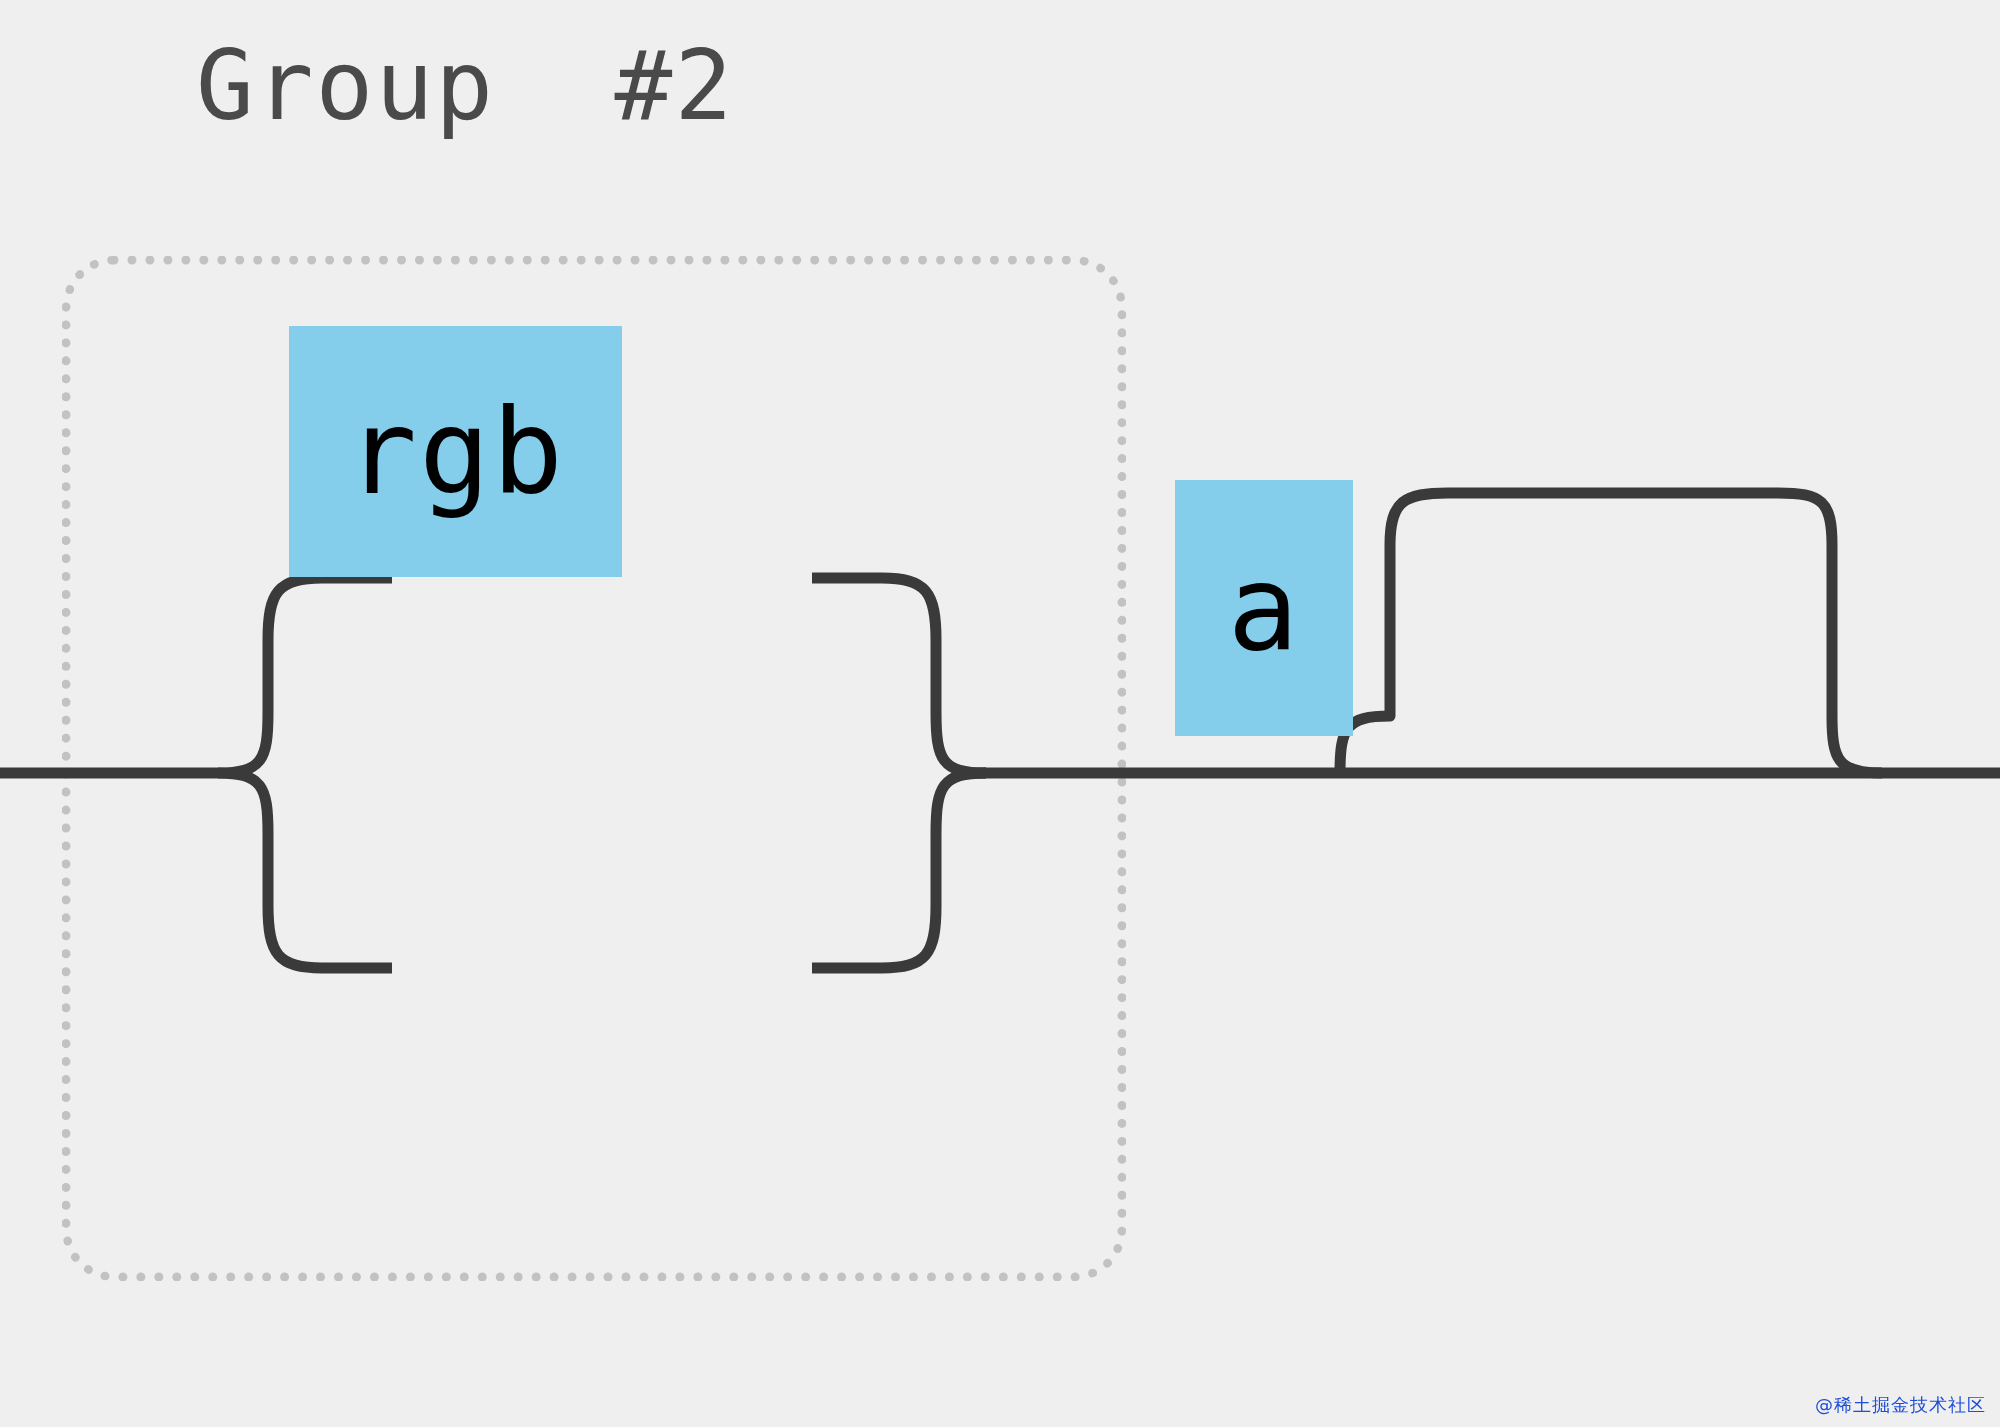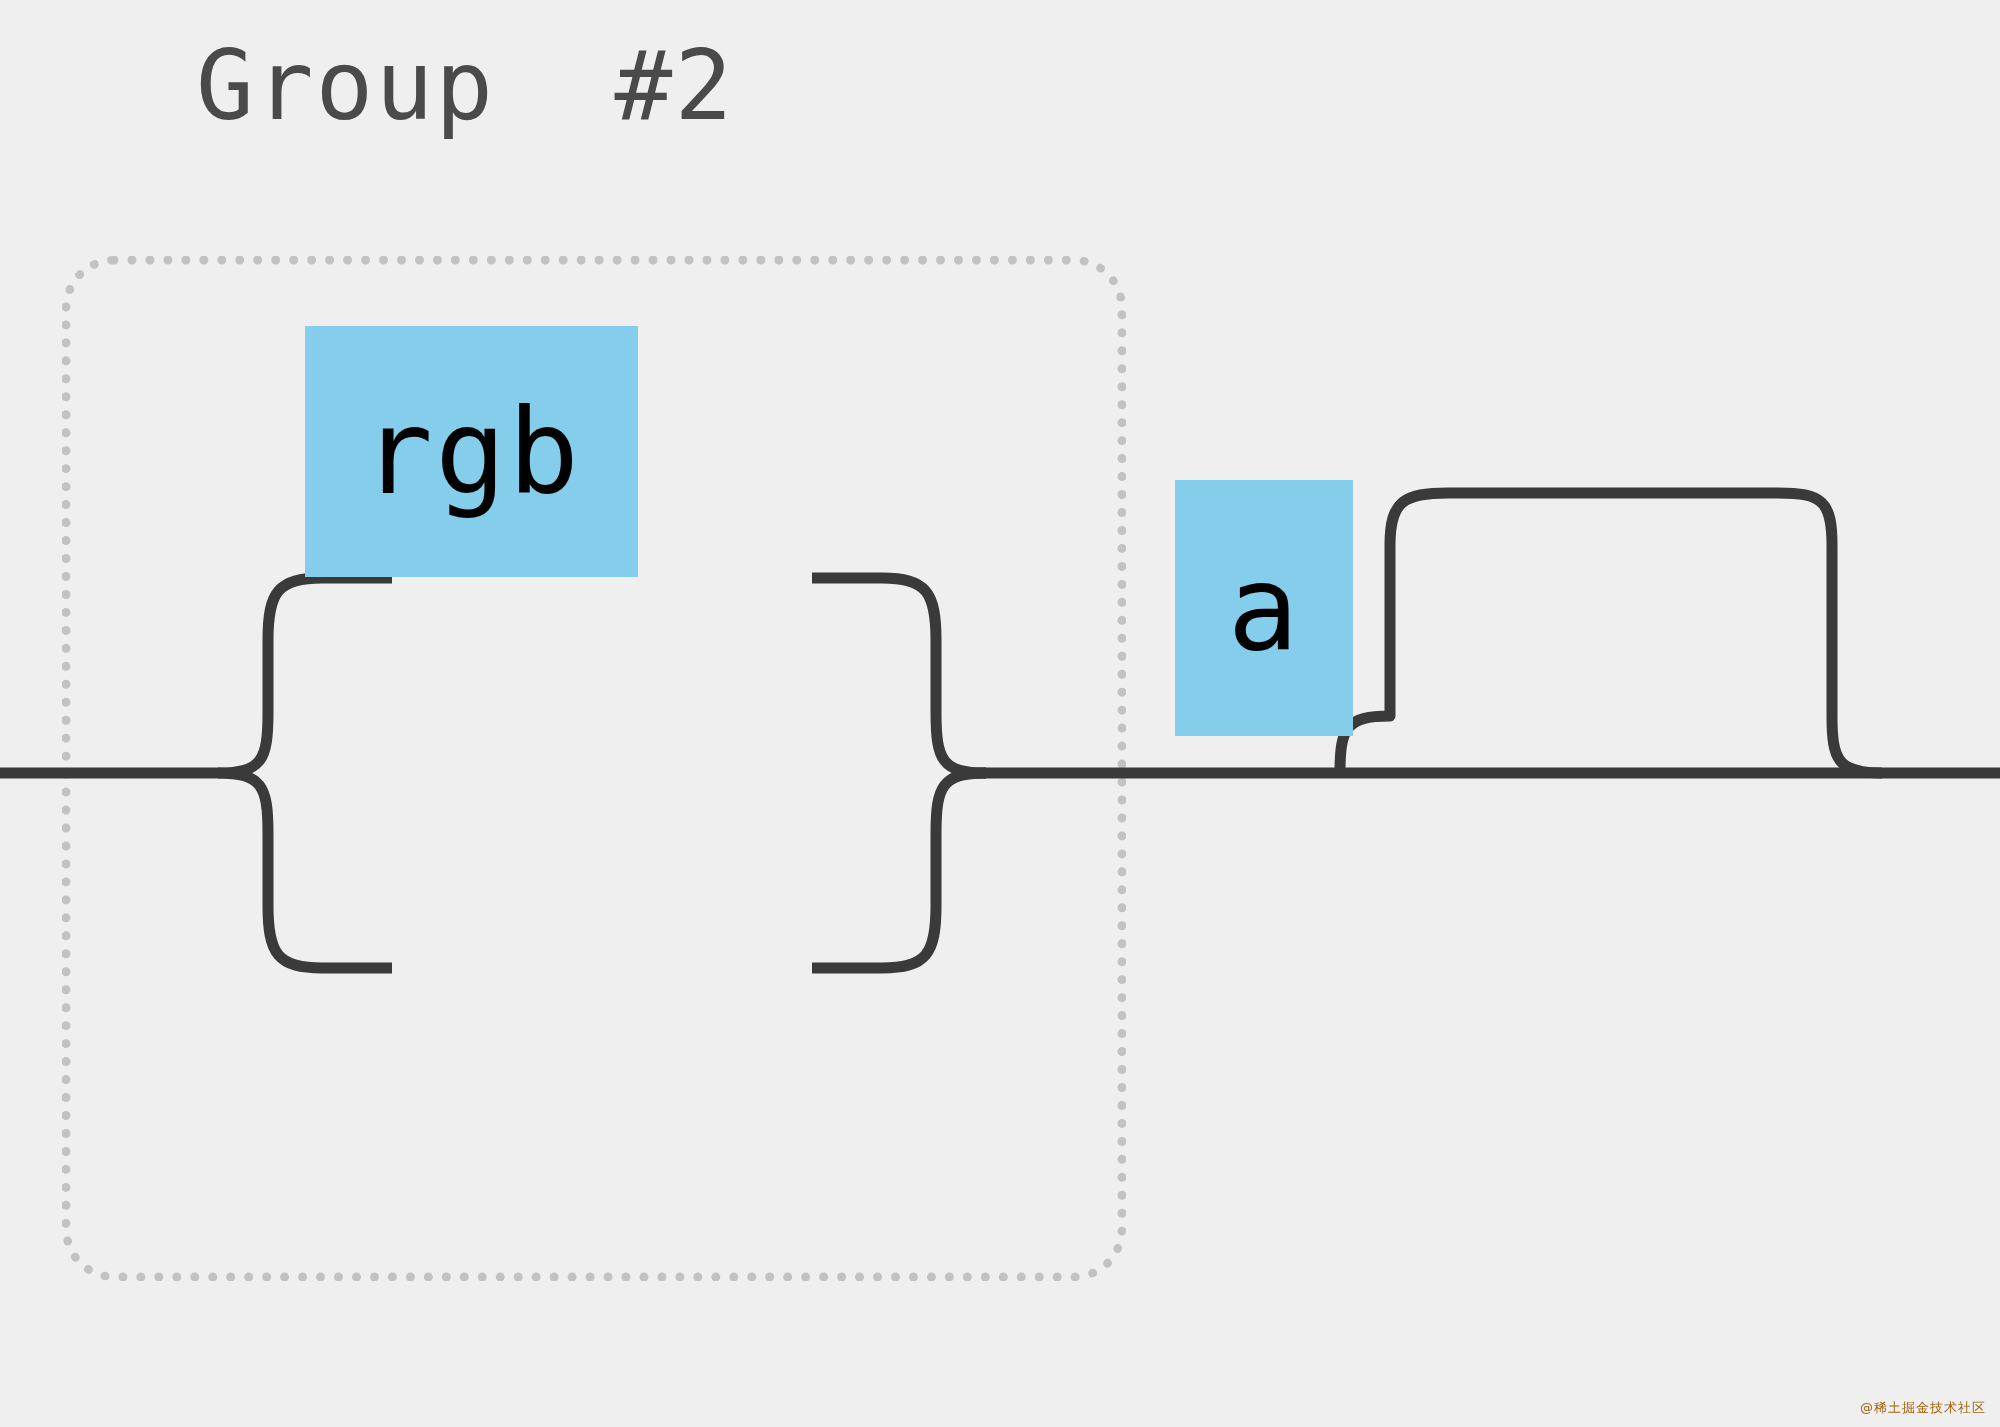--- a/index.html
+++ b/index.html
@@ -62,21 +62,21 @@
     align-items: center;
     justify-content: center;
     color: #000;
     font-family: "DejaVu Sans Mono", "Liberation Mono", monospace;
     font-size: 118px;
     line-height: 1;
     letter-spacing: 2px;
     user-select: none;
   }
   #node-rgb {
-    left: 305px;
+    left: 289px;
     top: 326px;
     width: 333px;
     height: 251px;
   }
   #node-hsl {
     left: 305px;
     top: 634px;
     width: 333px;
     height: 251px;
   }
@@ -86,22 +86,22 @@
     width: 178px;
     height: 256px;
   }
 
   
   #watermark {
     position: absolute;
     right: 14px;
     bottom: 10px;
     font-family: "DejaVu Sans", "Liberation Sans", sans-serif;
-    font-size: 13px;
-    color: #a16207;
+    font-size: 18px;
+    color: #1d4ed8;
     letter-spacing: 1px;
     user-select: none;
   }
 </style>
 </head>
 <body>
 
 <div id="stage">
 
   <div id="group-title">Group  #2</div>

